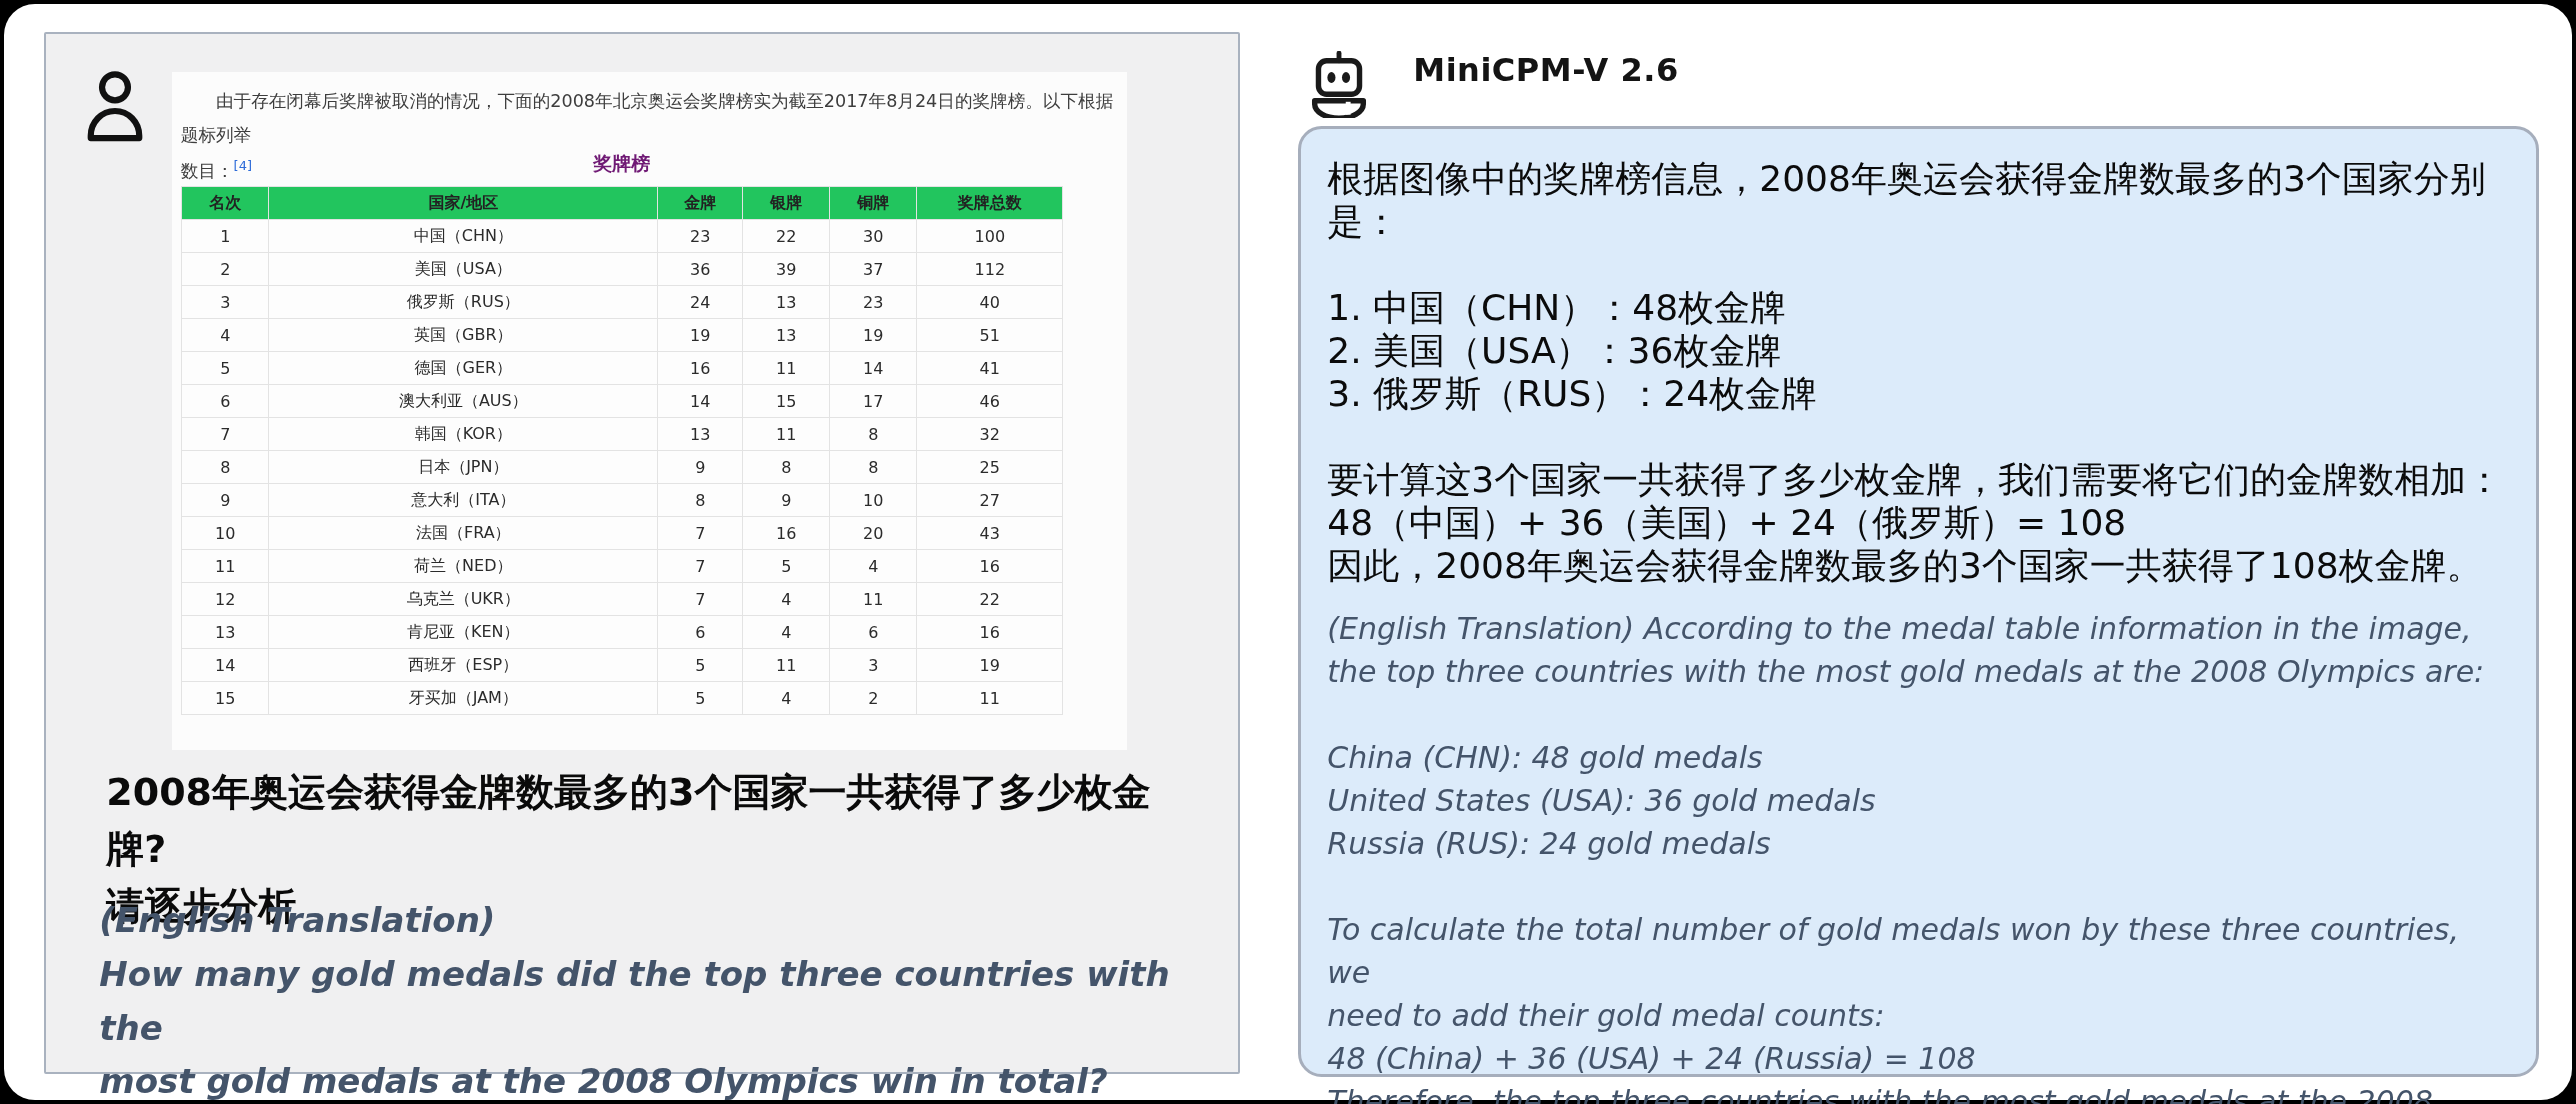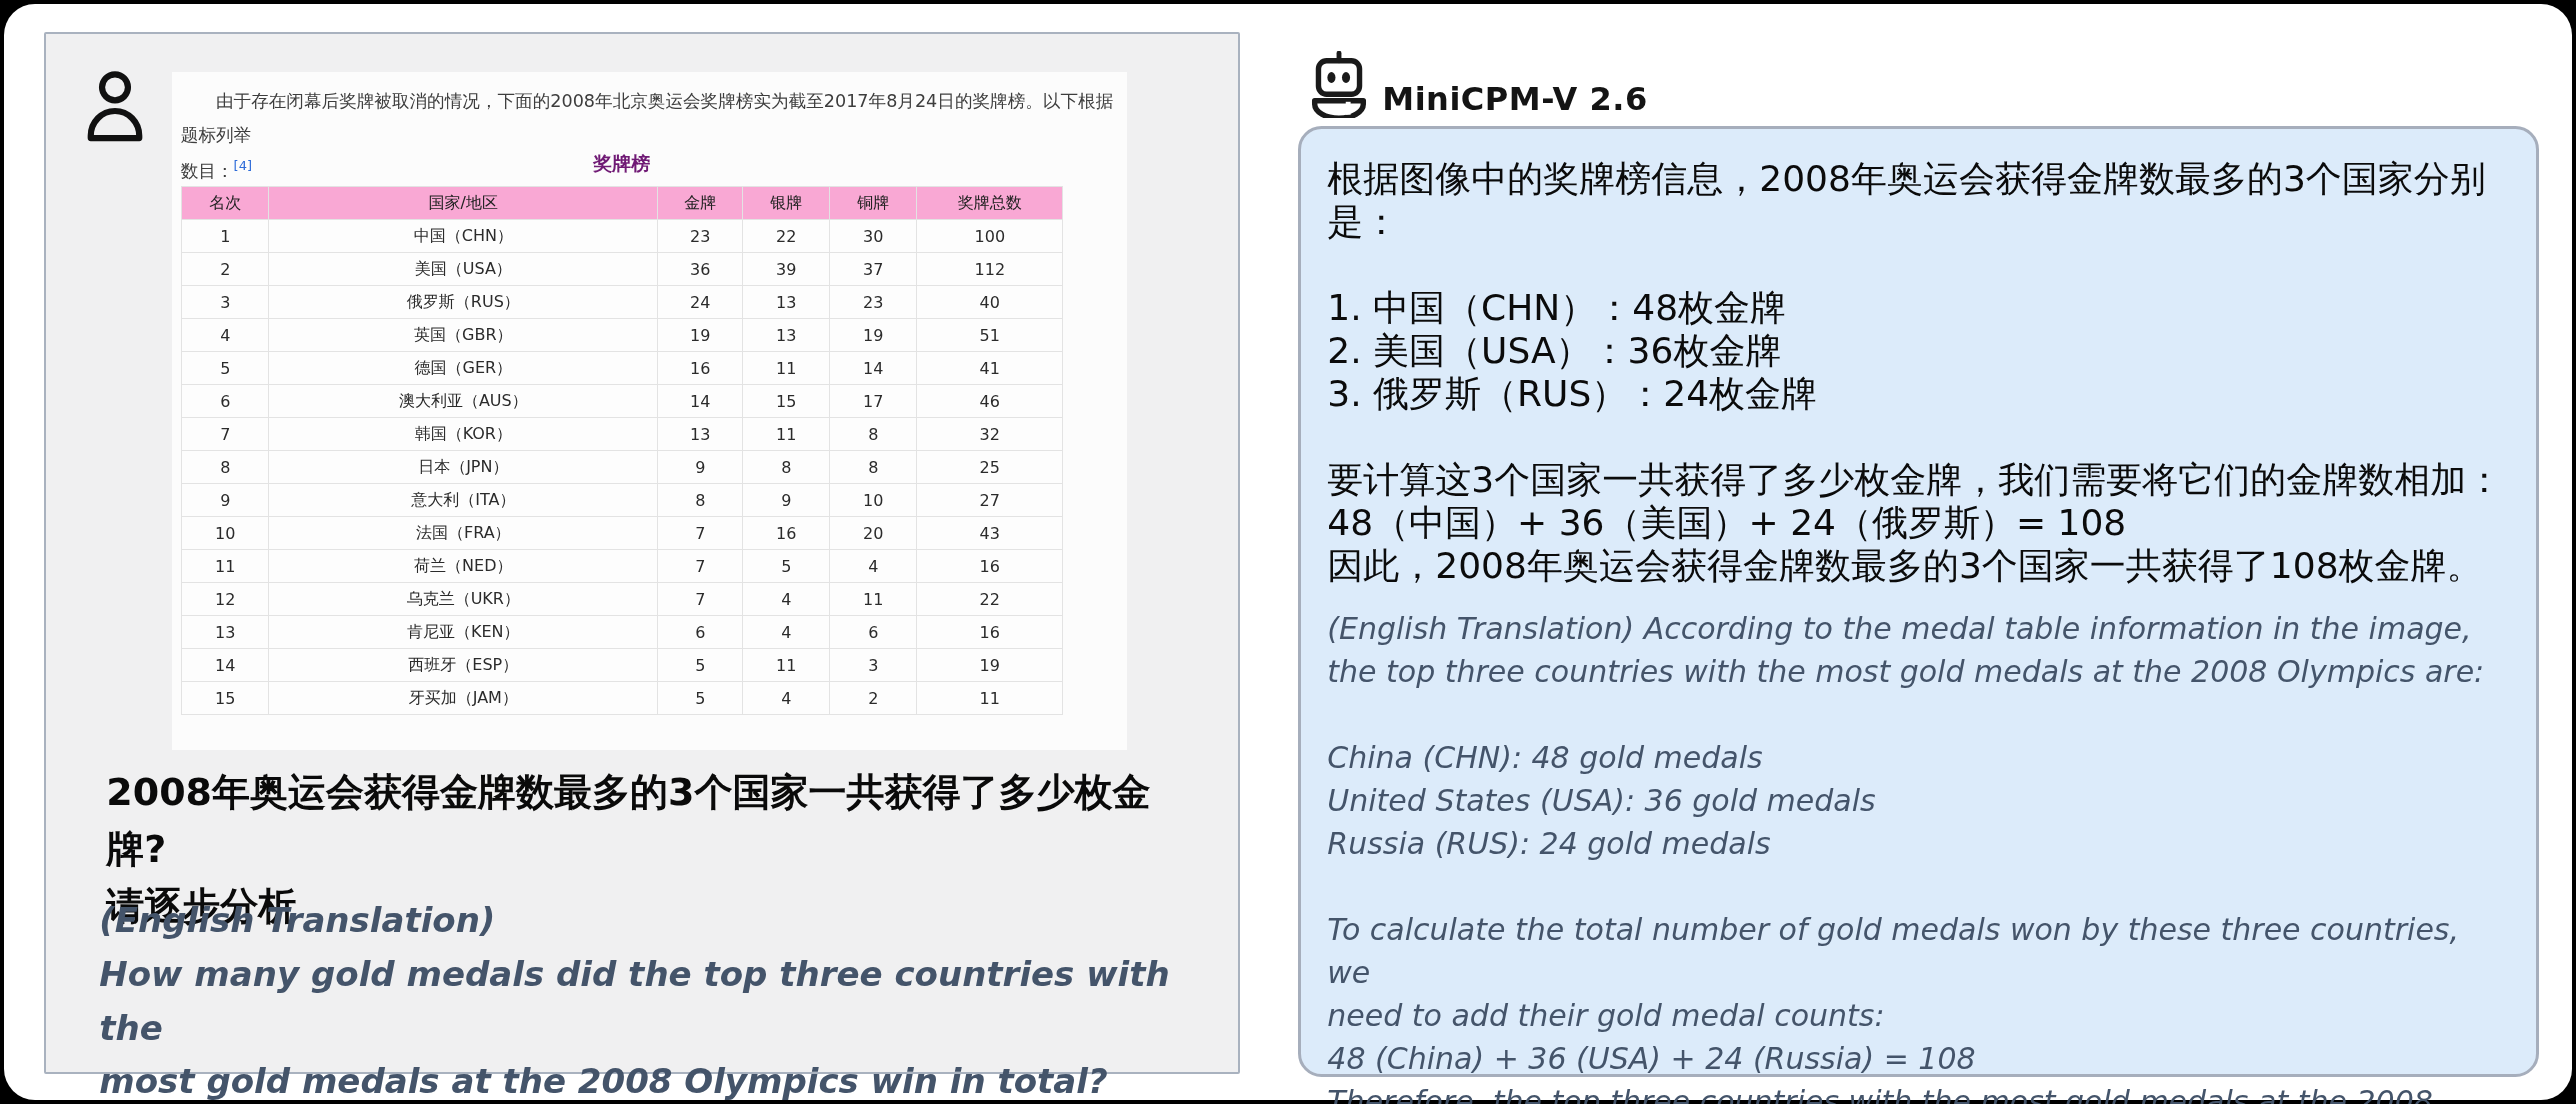--- a/index.html
+++ b/index.html
@@ -18,32 +18,32 @@
   .user-icon{position:absolute;left:38px;top:36px;width:62px;height:73px;color:#111;}
   .shot{position:absolute;left:126px;top:38px;width:955px;height:678px;background:#fcfcfc;}
   .shot-note{position:absolute;left:8.5px;top:11.8px;width:935px;font-size:17.6px;line-height:1.95;
     color:#3d3d3d;white-space:pre-line;text-indent:2em;}
   .shot-note sup{color:var(--link);font-size:13px;text-indent:0;}
   .shot-title{position:absolute;left:9px;top:79px;width:881px;text-align:center;
     font-size:19px;font-weight:700;color:#701a75;}
   .medal-table{position:absolute;left:9px;top:114px;width:881px;border-collapse:collapse;table-layout:fixed;}
   .medal-table th,.medal-table td{border:1.1px solid #e3e3e3;text-align:center;color:#2b2b2b;
     font-size:16px;font-weight:400;overflow:hidden;}
-  .medal-table th{background:#f9a8d4;height:33px;font-weight:400;color:#222;}
+  .medal-table th{background:#22c55e;height:33px;font-weight:700;color:#222;}
   .medal-table td{height:33px;background:#fdfdfd;}
   .medal-table col:nth-child(1){width:87px;} .medal-table col:nth-child(2){width:389px;}
   .medal-table col:nth-child(3){width:85px;} .medal-table col:nth-child(4){width:87px;}
   .medal-table col:nth-child(5){width:87px;} .medal-table col:nth-child(6){width:146px;}
   .question-cn{position:absolute;left:53px;top:730px;width:1101px;font-size:38px;font-weight:700;
     color:var(--ink);line-height:1.5;white-space:pre-line;margin-left:7px;}
   .question-en{position:absolute;left:53px;top:860px;width:1111px;font-size:34px;font-weight:700;
     font-style:italic;color:var(--slate);line-height:1.58;white-space:pre-line;}
 
   
-  .model-header{position:absolute;left:1305px;top:47px;display:flex;align-items:flex-end;gap:13px;}
+  .model-header{position:absolute;left:1305px;top:47px;display:flex;align-items:flex-start;gap:44px;}
   .robot-icon{width:60px;height:67px;color:#1a1a1a;}
   .model-name{font-size:32px;font-weight:800;color:#141414;letter-spacing:0.5px;}
   .bubble{position:absolute;left:1294px;top:122px;width:1241px;height:951px;
     background:var(--bubble-bg);border:3.2px solid var(--bubble-border);border-radius:23.5px;
     padding:28px 32px 0 26px;}
   .bubble-cn{font-size:36px;line-height:43px;font-weight:500;color:#0b0b0b;white-space:pre-line;}
   .bubble-en{margin-top:20px;font-size:30px;line-height:43px;font-weight:500;font-style:italic;
     color:var(--slate);white-space:pre-line;}
 </style>
 </head>

